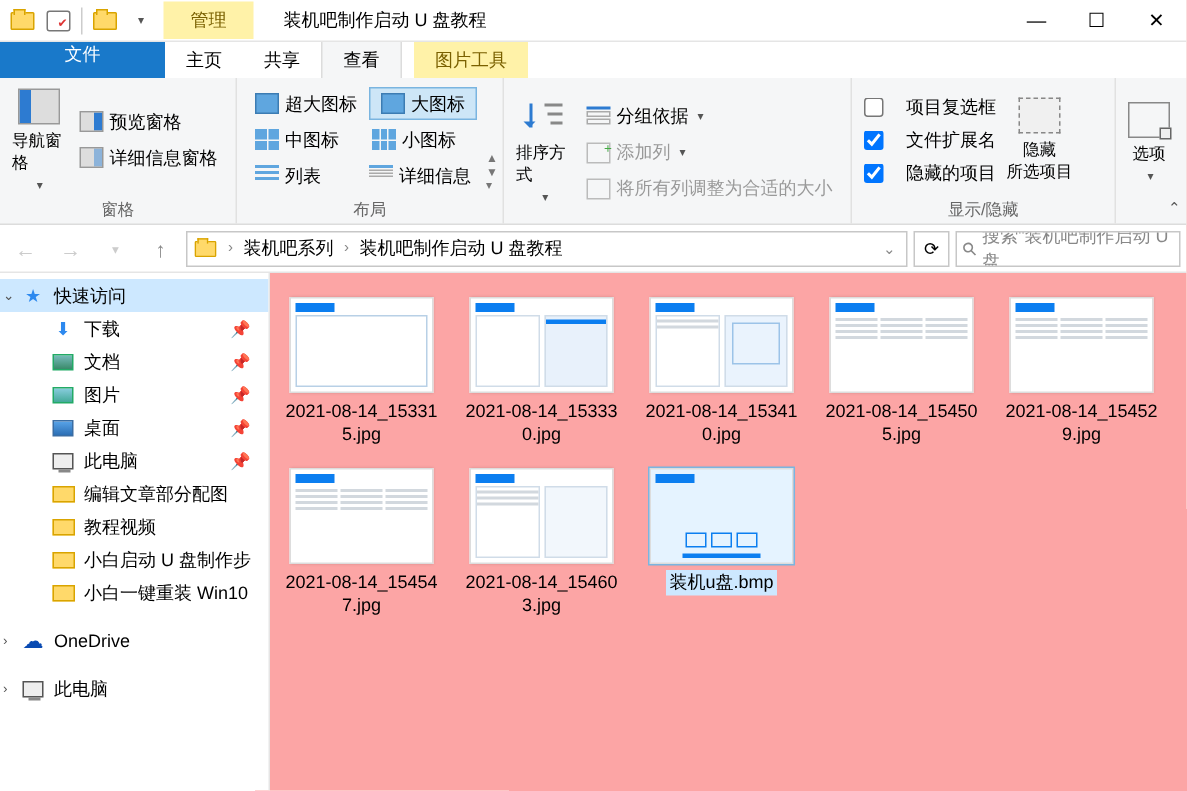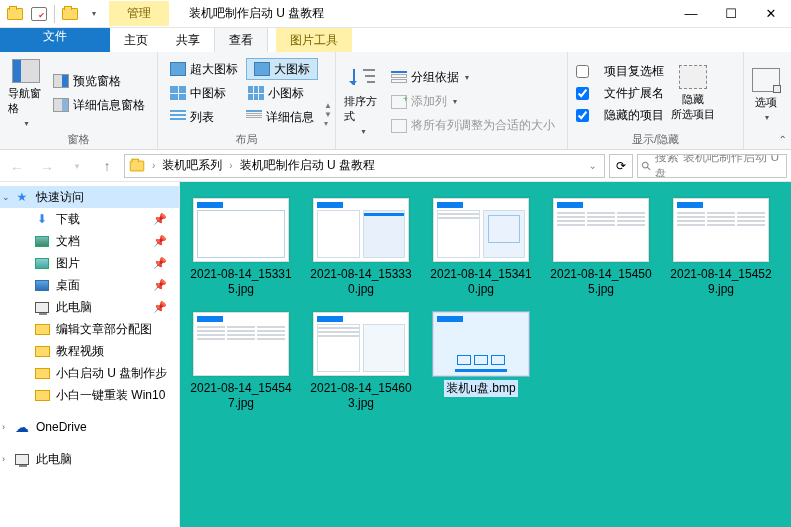--- a/index.html
+++ b/index.html
@@ -62,21 +62,21 @@
 .nav-ico { width: 16px; height: 14px; display: inline-flex; align-items: center; justify-content: center; }
 .star { color: #2d89ef; }
 .blue-arrow { color: #2d89ef; }
 .green-rect { width: 14px; height: 11px; background: linear-gradient(#7bb, #3a8a6a); border: 1px solid #2a6; }
 .folder-y { width: 15px; height: 11px; background: #ffd96a; border: 1px solid #d9a400; }
 .desktop-ico { width: 14px; height: 11px; background: linear-gradient(#58a3e8,#2c6fb5); border: 1px solid #3a6da3; }
 .pc-ico { width: 14px; height: 11px; border: 1px solid #555; background: #eee; position:relative; }
 .pc-ico::after { content:""; position:absolute; bottom:-3px; left:3px; width:8px; height:2px; background:#888; }
 .cloud-ico { color: #094ab2; font-size: 14px; }
 
-.content { flex: 1; background: #14b8a6; padding: 16px 6px; overflow: hidden; }
+.content { flex: 1; background: #fca5a5; padding: 16px 6px; overflow: hidden; }
 .files { display: flex; flex-wrap: wrap; gap: 14px 10px; align-content: flex-start; }
 .file { width: 110px; display: flex; flex-direction: column; align-items: center; }
 .thumb { width: 96px; height: 64px; background: #fff; border: 1px solid #ddd; position: relative; box-shadow: 0 0 2px rgba(0,0,0,.15); display: flex; flex-direction: column; padding: 3px; gap: 2px; }
 .thumb.sel { outline: 1px solid #7ab5e0; background: #e5f3ff; }
 .file.sel .fname { background: #cde8ff; }
 .fname { font-size: 12px; text-align: center; margin-top: 4px; line-height: 1.25; padding: 1px 2px; word-break: break-all; }
 .tl { height: 6px; background: #0b7ef0; width: 30%; }
 .box { border: 1px solid #b8d0e6; flex: 1; }
 .half { display:flex; gap:3px; flex:1; }
 .half > div { flex:1; border:1px solid #d0dce8; }

